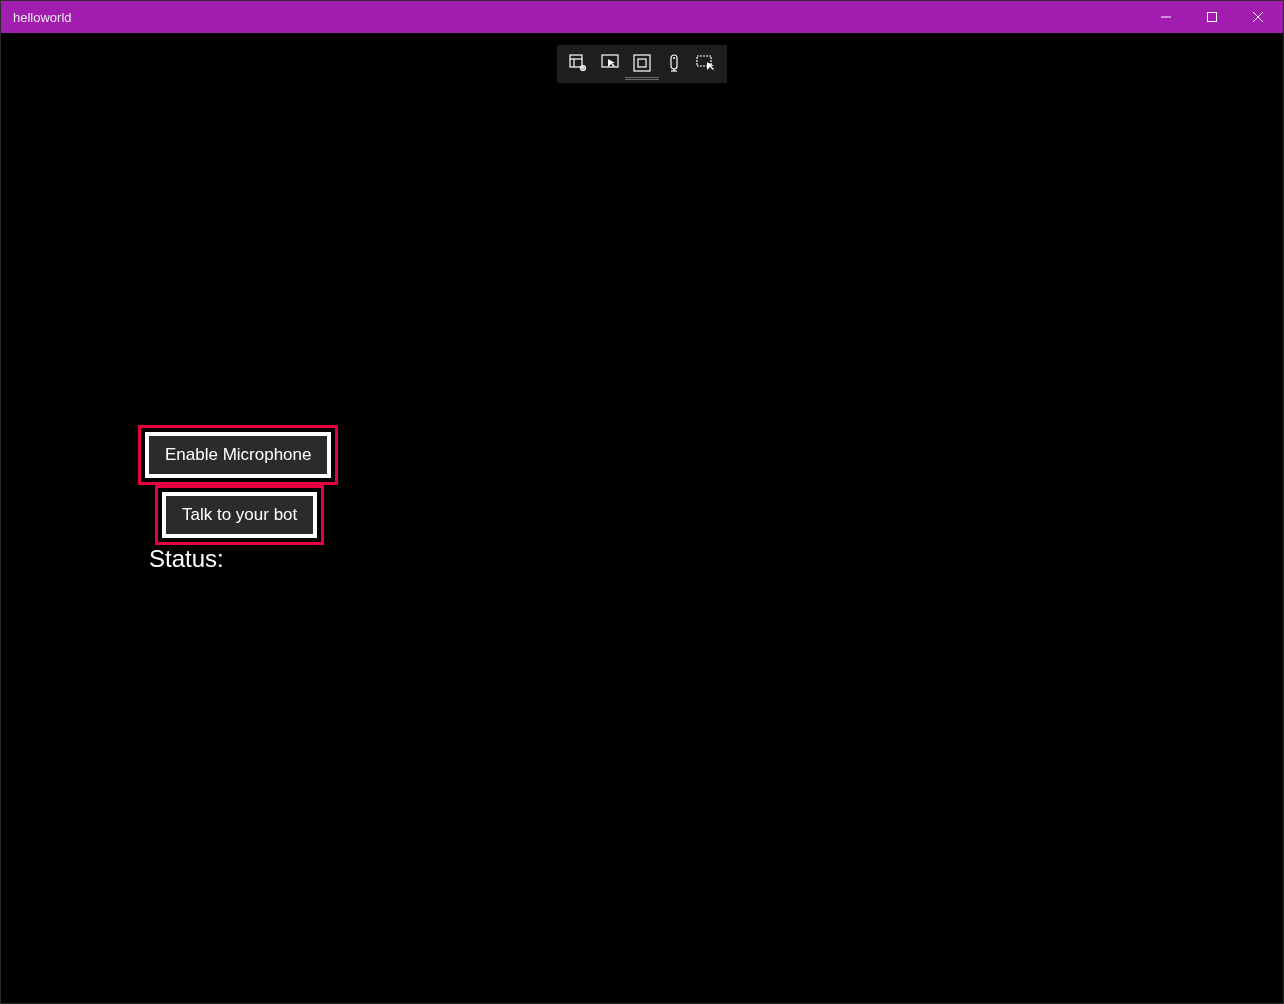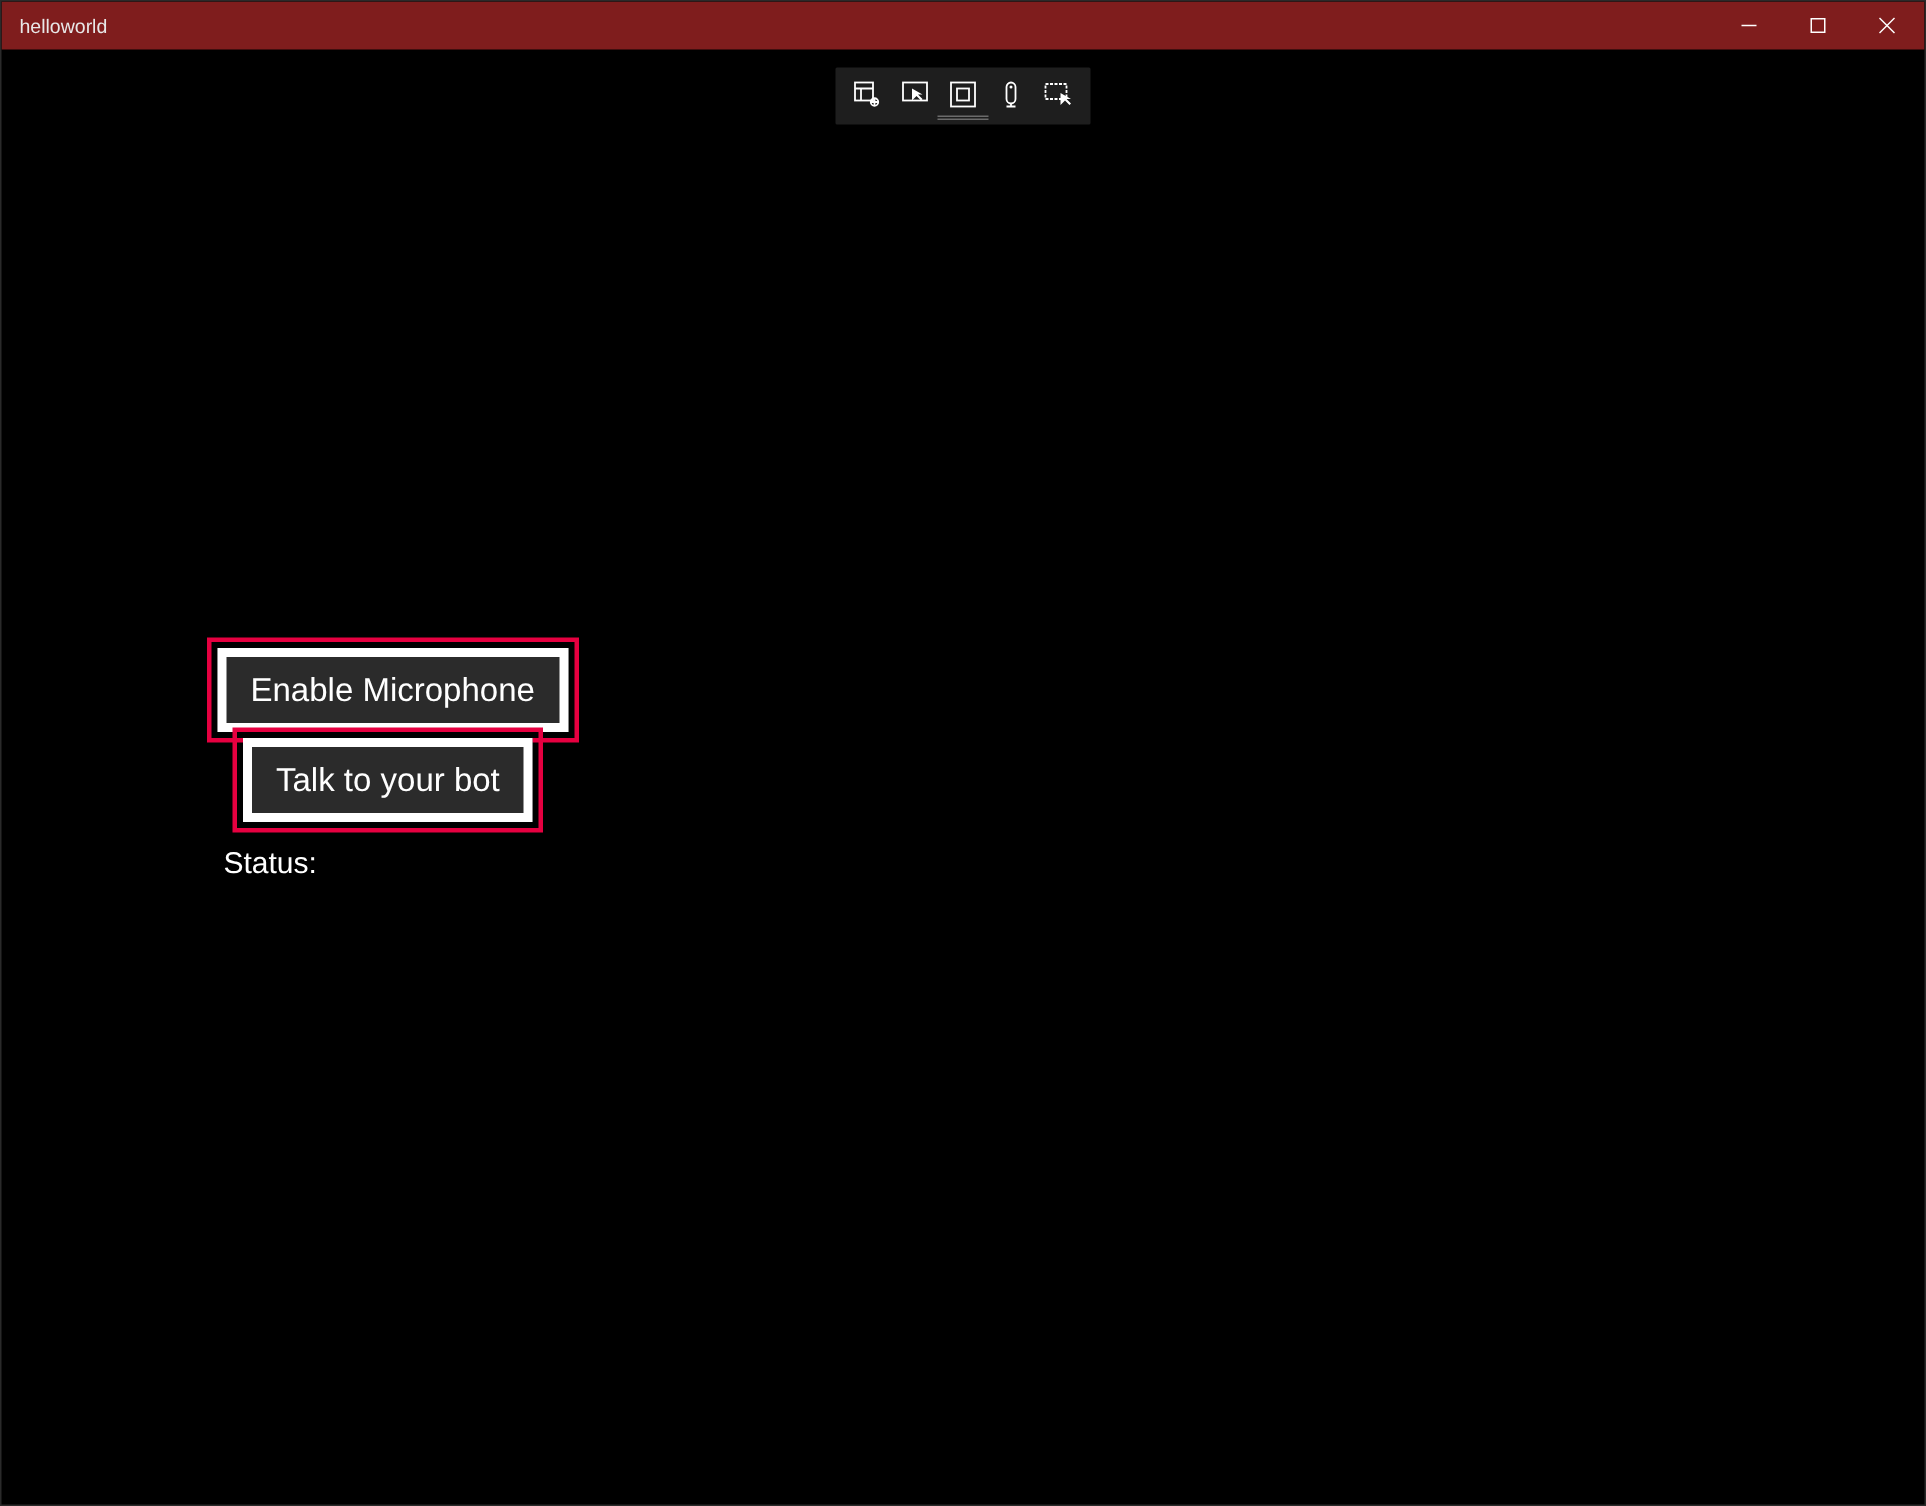--- a/index.html
+++ b/index.html
@@ -17,21 +17,21 @@
       overflow: hidden;
       border: 1px solid #2a2a2a;
     }
     
     .titlebar {
       height: 32px;
       display: flex;
       align-items: center;
       justify-content: space-between;
       padding: 0 2px 0 12px;
-      background: #7f1d1d;
+      background: #a21caf;
     }
     .title-text {
       font-size: 13px;
       color: #e8e8e8;
     }
     .win-controls {
       display: flex;
       height: 100%;
     }
     .win-btn {
@@ -95,44 +95,43 @@
       height: calc(100% - 32px);
     }
     .highlight-box {
       position: absolute;
       border: 3px solid #e60040;
       padding: 4px;
       display: inline-block;
     }
     .app-button {
       background: #2b2b2b;
-      border: 6px solid #ffffff;
-      color: #ffffff;
-      font-size: 22px;
+      border: 4px solid #ffffff;
+      color: #ffffff;
+      font-size: 17px;
       padding: 9px 16px;
       font-family: inherit;
       display: inline-block;
       line-height: 1.2;
     }
     #hb1 {
       top: 392px;
       left: 137px;
     }
     #hb2 {
       top: 452px;
       left: 154px;
     }
     .status-label {
       position: absolute;
       top: 512px;
       left: 148px;
-      font-size: 20px;
+      font-size: 24px;
       color: #ffffff;
       font-weight: 400;
-      margin-top: 20px;
     }
   </style>
 </head>
 <body>
 
 <div class="titlebar">
   <span class="title-text">helloworld</span>
   <div class="win-controls">
     <div class="win-btn">
       <svg width="12" height="12" viewBox="0 0 12 12">

